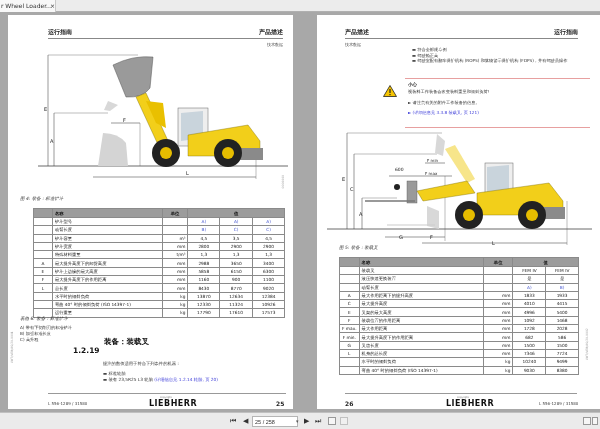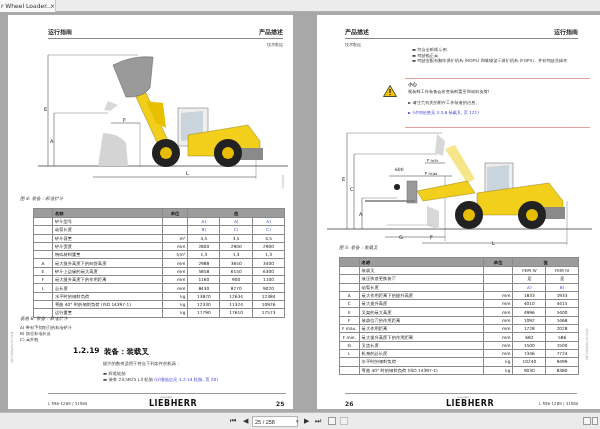--- a/index.html
+++ b/index.html
@@ -244,21 +244,21 @@
 
       <div class="fig-cap" style="left:12px;top:301px;">表格 6: 装备：标准铲斗</div>
       <div class="side-code" style="left:2px;top:308px;height:40px;">LWT/VEB/AS/20-0001</div>
       <div class="notes" style="left:12px;top:310px;">
         <div>A)  带有下切削刃的标准铲斗</div>
         <div>B)  加强标准长度</div>
         <div>C)  高升程</div>
       </div>
 
       <div class="section-title" style="left:65px;top:331px;">1.2.19</div>
-      <div class="section-title" style="left:96px;top:332px;">装备：装载叉</div>
+      <div class="section-title" style="left:96px;top:322px;">装备：装载叉</div>
 
       <div class="para" style="left:95px;top:346px;">提注的数值适用于符合下列条件的机器：</div>
       <div class="para" style="left:95px;top:356px;">
         <div>▬ <span>标准轮胎</span></div>
         <div>▬ <span>装有 23,5R25 L3 轮胎</span> <span class="link">(详细信息见 1.2.14 轮胎, 页 20)</span></div>
       </div>
 
       <div class="foot-line" style="left:40px;top:378px;width:238px;"></div>
       <div class="foot" style="left:40px;top:386px;">L 556-1289 / 31580</div>
       <div class="logo-sub" style="left:152px;top:381px;">copyright</div>

